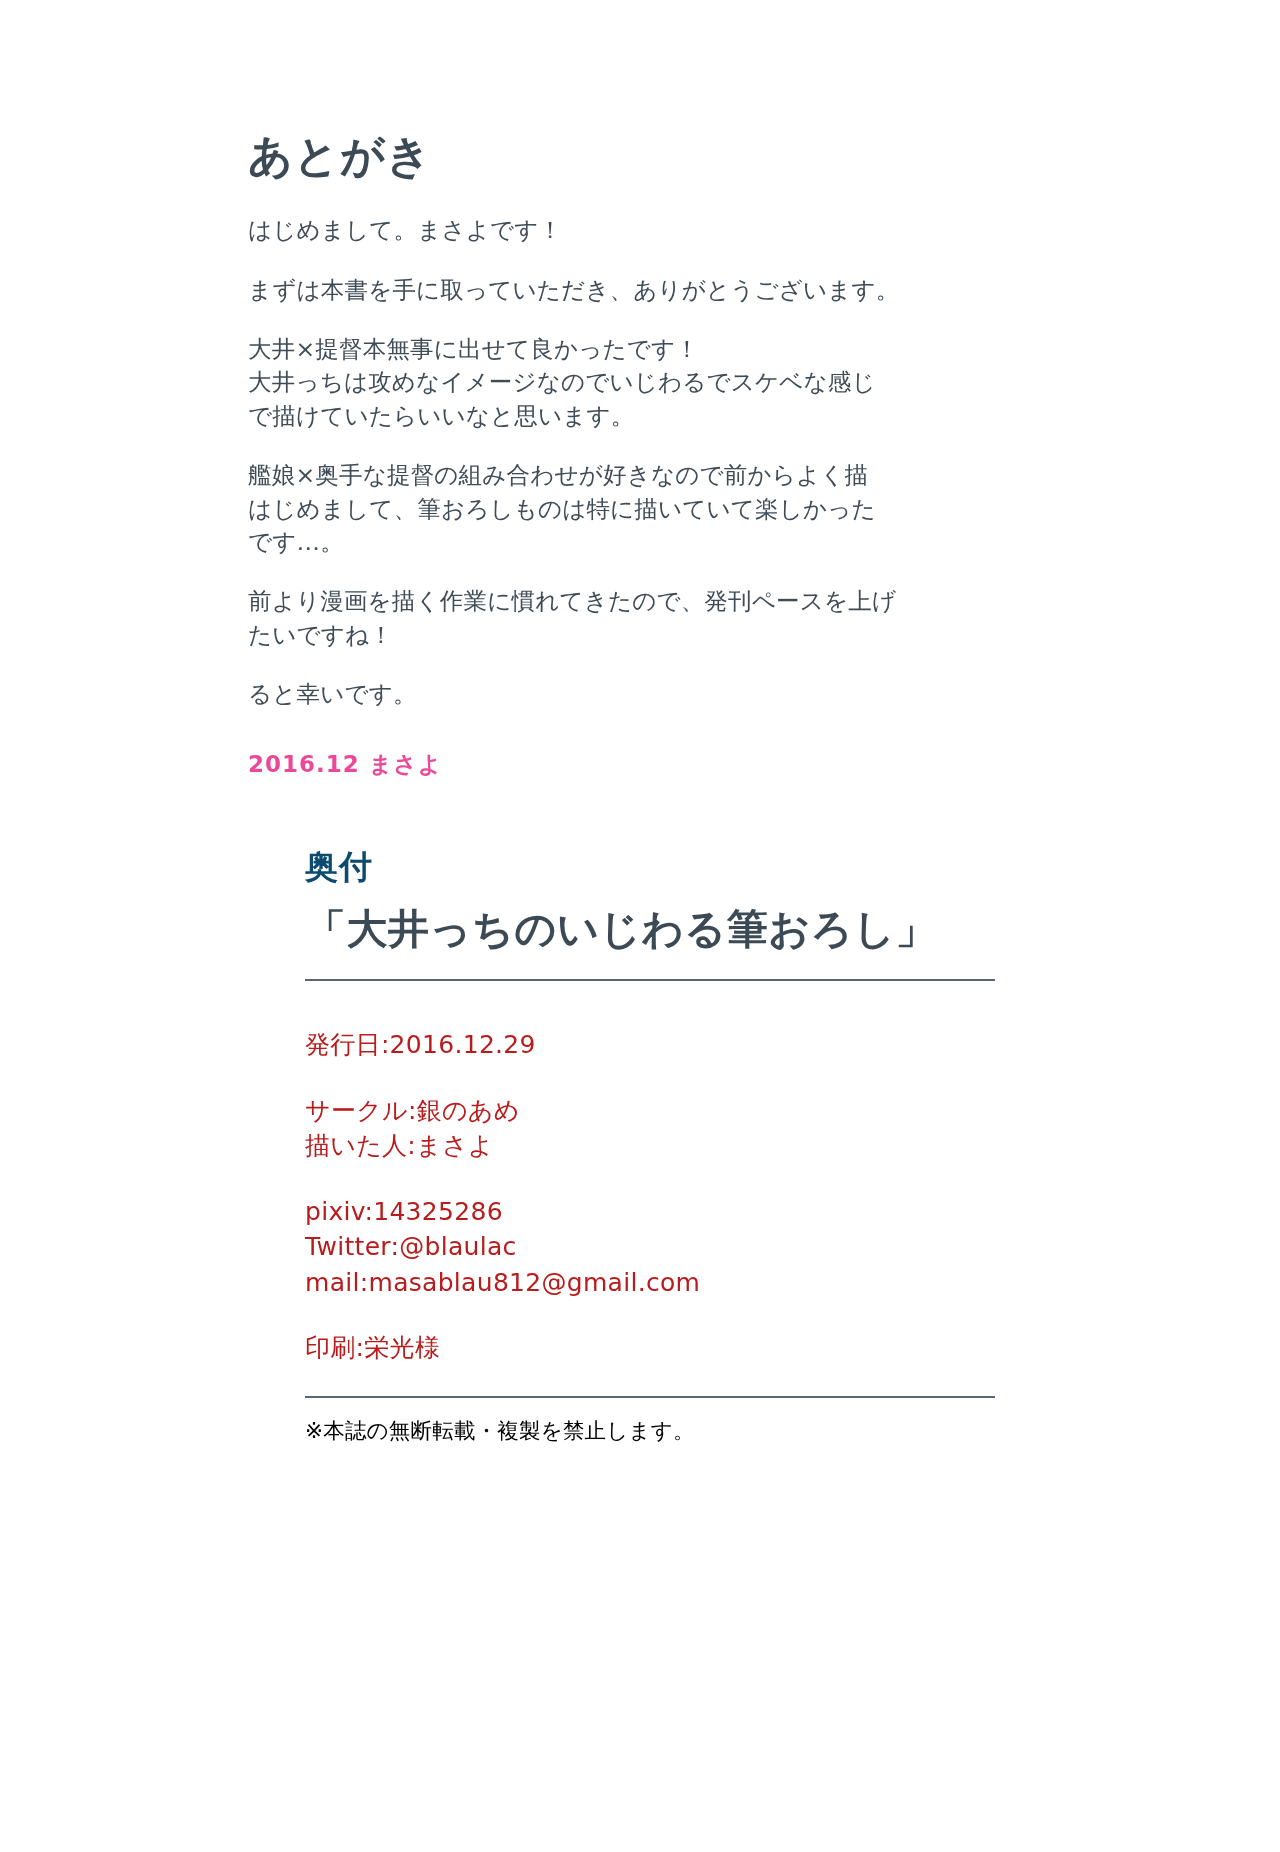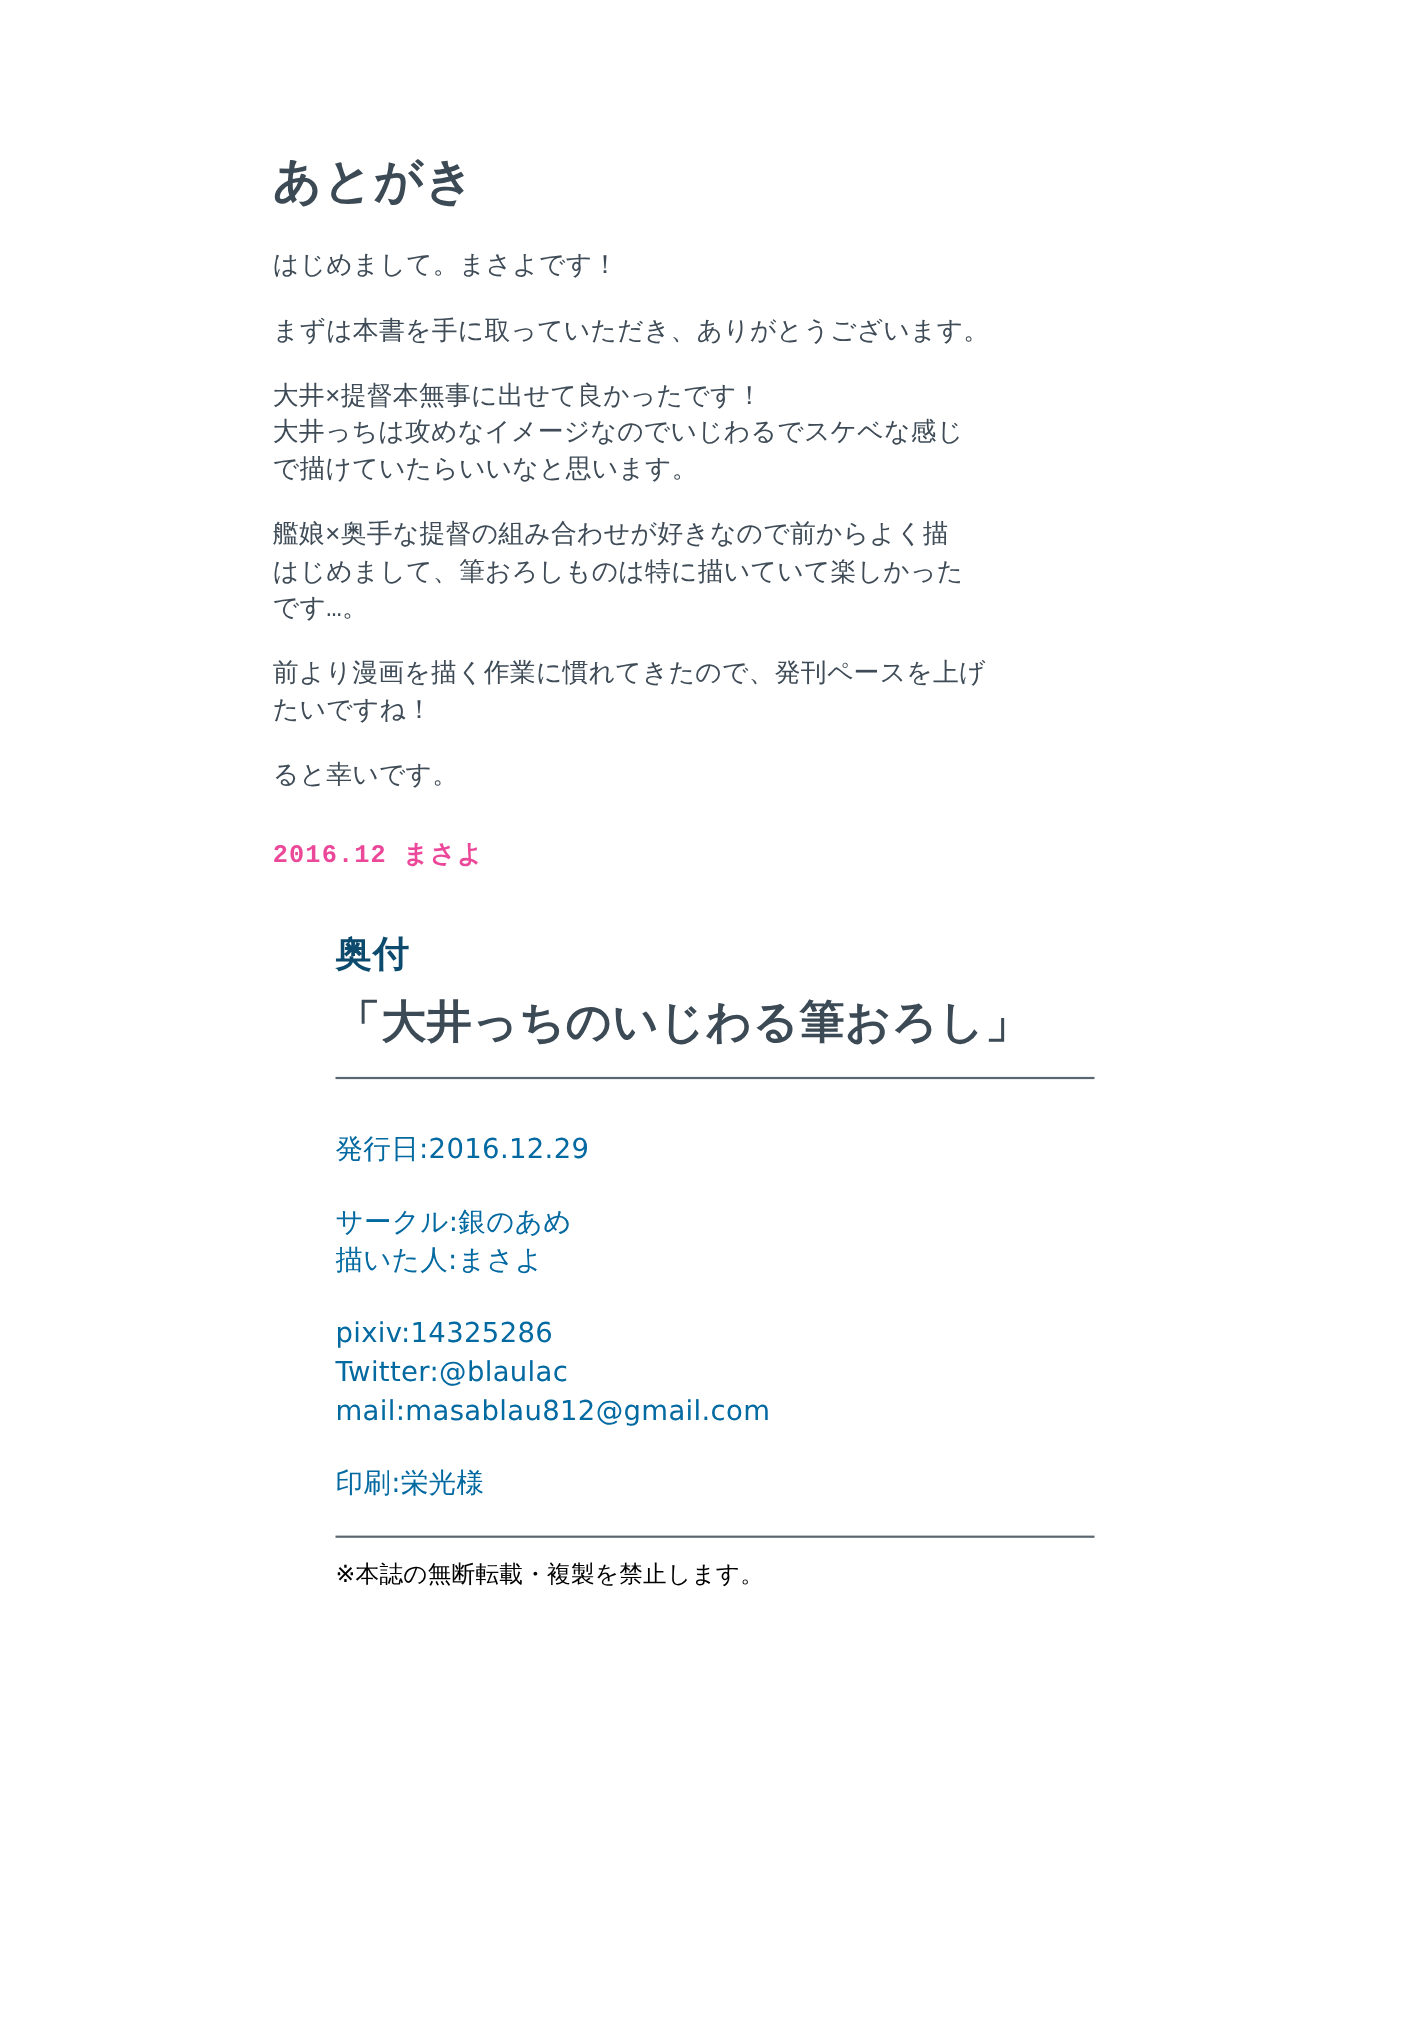--- a/index.html
+++ b/index.html
@@ -18,23 +18,22 @@
 
   .page {
     position: absolute;
     inset: 0;
   }
 
   
   .afterword {
     position: absolute;
     left: 248px;
-    top: 144px;
+    top: 132px;
     width: 700px;
-    font-family: Liberation Mono, monospace;
   }
 
   .afterword-title {
     font-size: 44px;
     font-weight: 700;
     letter-spacing: 1px;
     color: #3c4a55;
     margin: 0 0 34px 0;
     line-height: 1.1;
   }
@@ -94,21 +93,21 @@
     margin-top: 46px;
   }
 
   .cl-block {
     margin-bottom: 30px;
   }
   .cl-line {
     display: block;
     font-size: 25px;
     line-height: 1.42;
-    color: #0369a1;
+    color: #b91c1c;
     letter-spacing: 0.3px;
   }
 
   .rule-bottom {
     margin-top: 22px;
   }
 
   .notice {
     margin-top: 18px;
     font-size: 21.5px;

